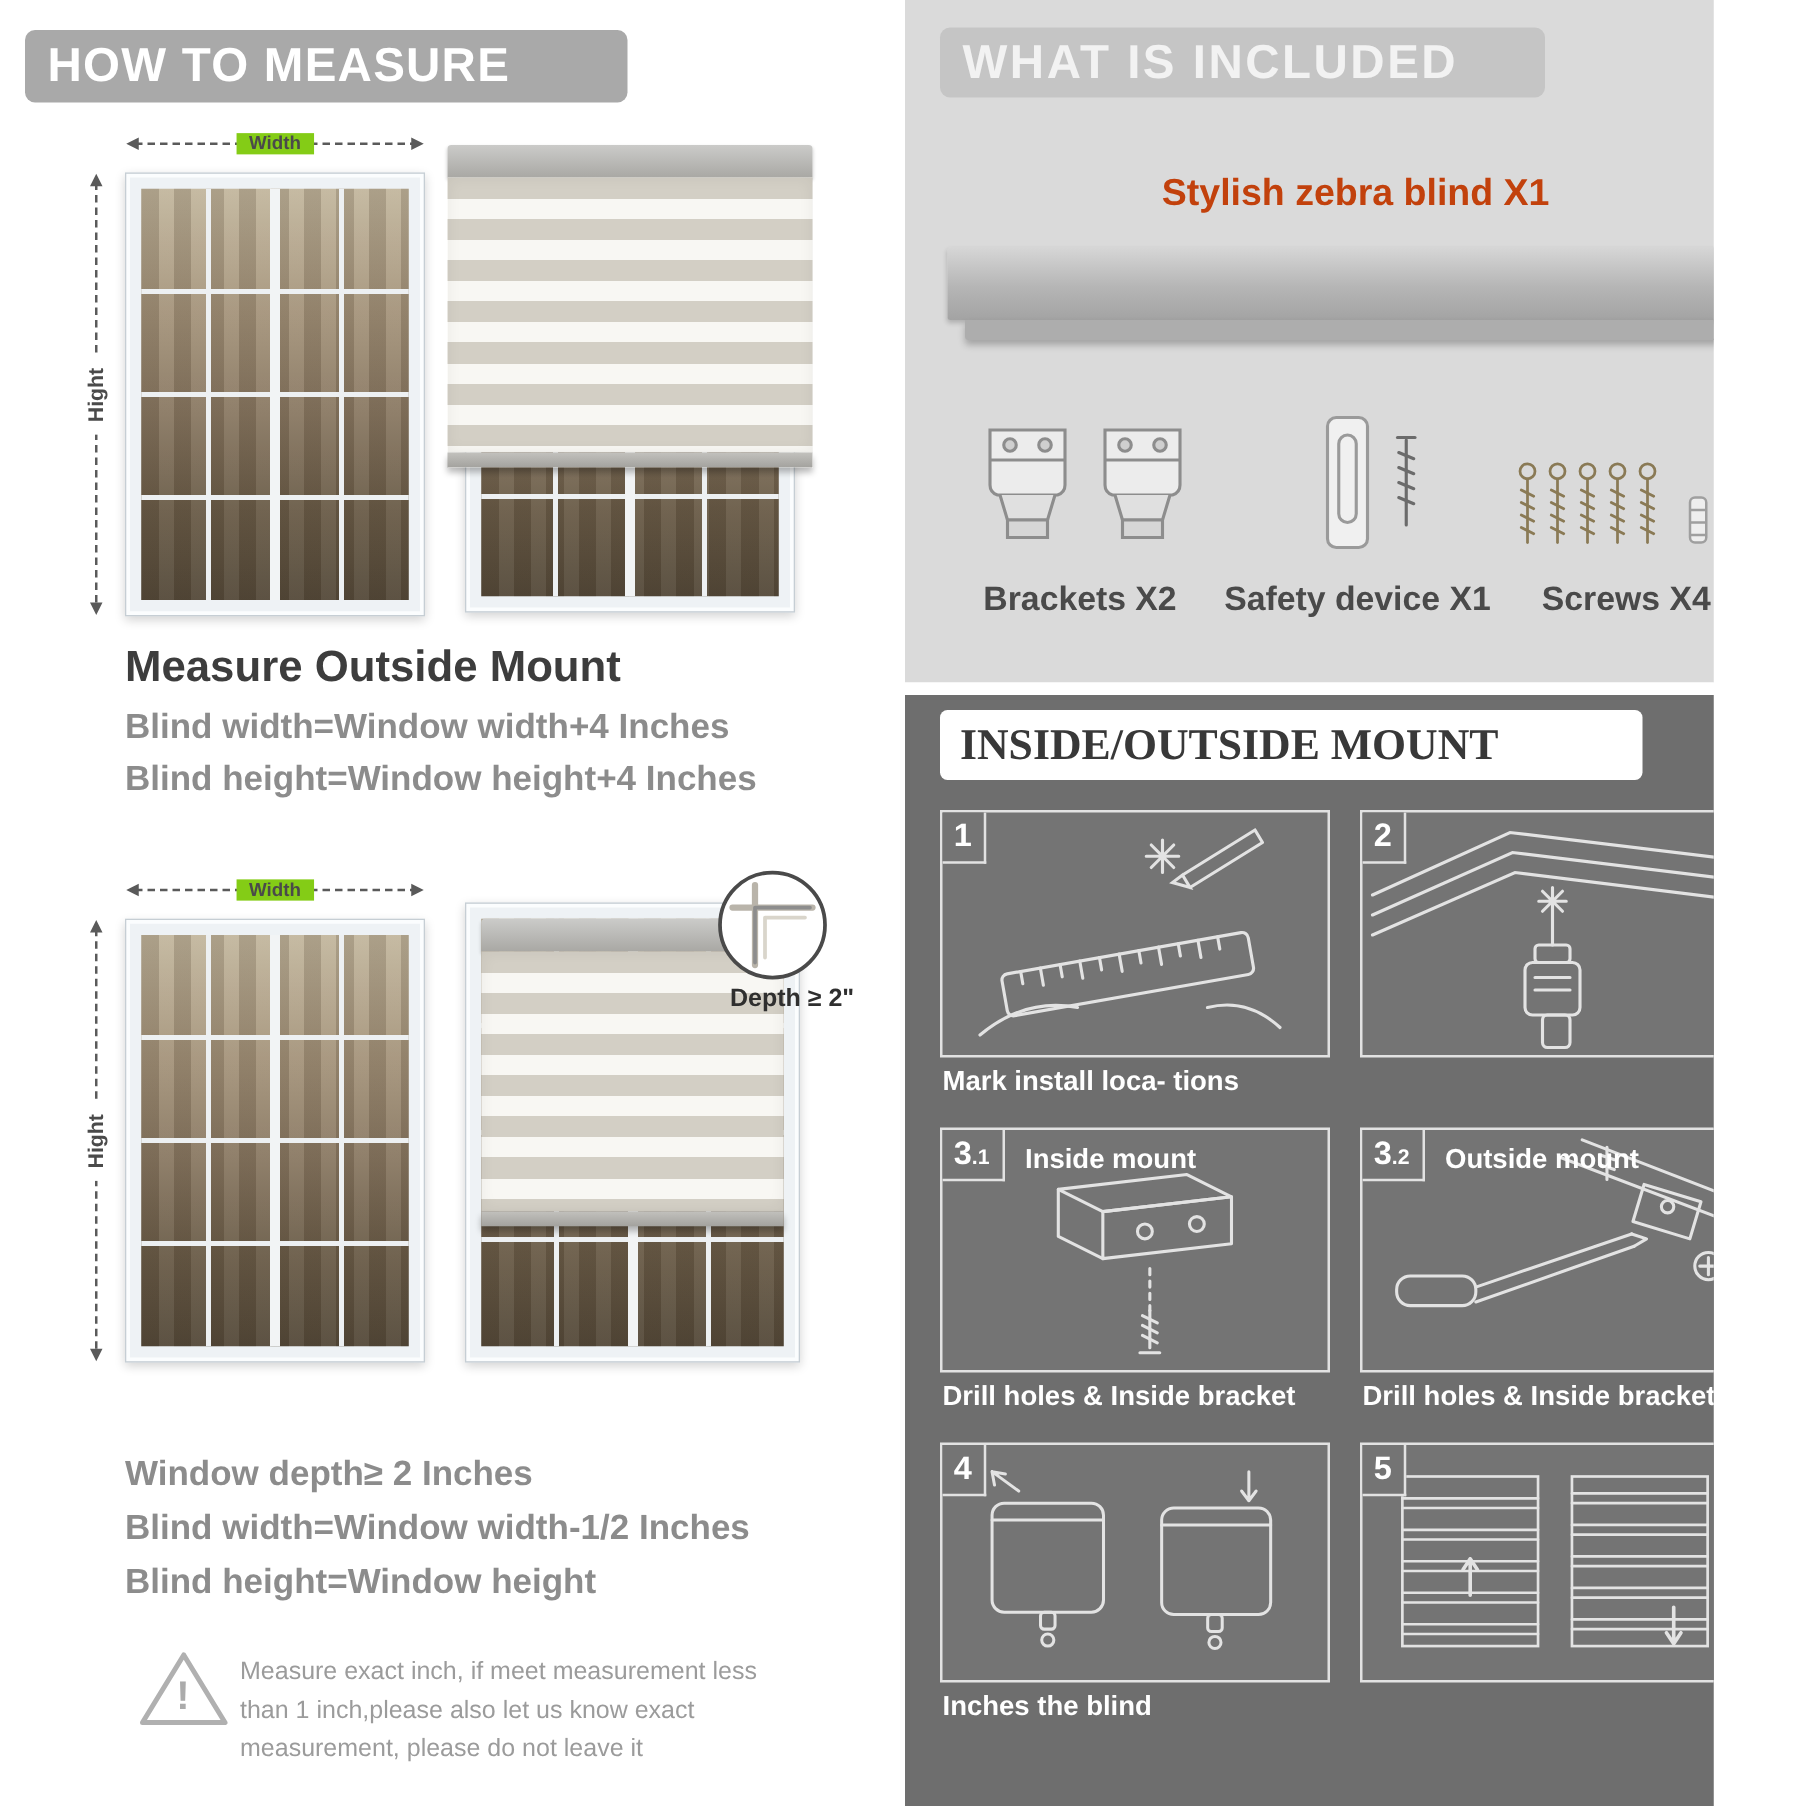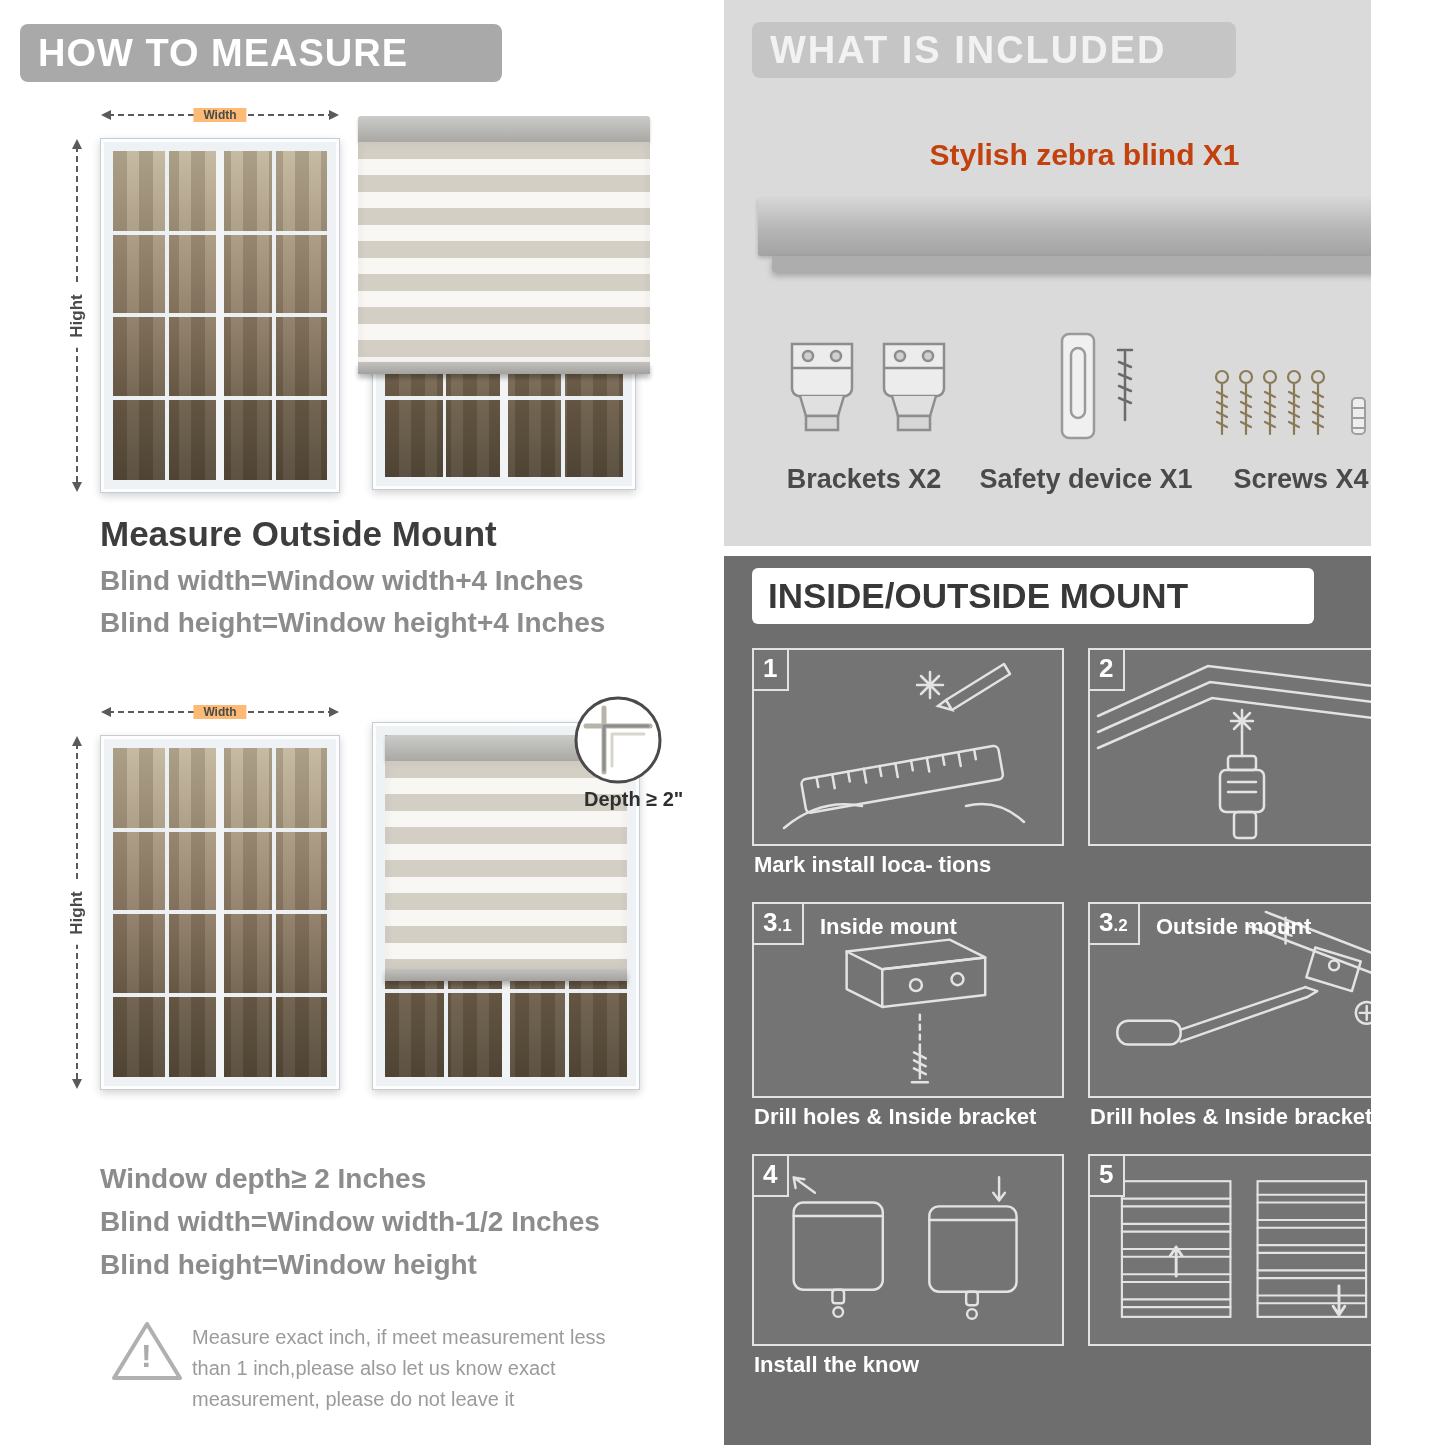--- a/index.html
+++ b/index.html
@@ -20,21 +20,21 @@
       linear-gradient(90deg, transparent 0, transparent calc(25% - 2px), #edf0f2 calc(25% - 2px), #edf0f2 calc(25% + 2px), transparent calc(25% + 2px)),
       linear-gradient(90deg, transparent 0, transparent calc(75% - 2px), #edf0f2 calc(75% - 2px), #edf0f2 calc(75% + 2px), transparent calc(75% + 2px)),
       linear-gradient(180deg, transparent 0, transparent calc(25% - 2px), #edf0f2 calc(25% - 2px), #edf0f2 calc(25% + 2px), transparent calc(25% + 2px)),
       linear-gradient(180deg, transparent 0, transparent calc(50% - 2px), #edf0f2 calc(50% - 2px), #edf0f2 calc(50% + 2px), transparent calc(50% + 2px)),
       linear-gradient(180deg, transparent 0, transparent calc(75% - 2px), #edf0f2 calc(75% - 2px), #edf0f2 calc(75% + 2px), transparent calc(75% + 2px)),
       repeating-linear-gradient(90deg, rgba(50,38,26,.16) 0 14px, rgba(255,255,255,.05) 14px 26px),
       linear-gradient(180deg, #c3b79e 0%, #a5947b 30%, #897862 55%, #6a5c48 78%, #544939 100%);}
 
   .harrow{position:absolute;height:22px;}
   .harrow .alabel{position:absolute;left:50%;top:50%;transform:translate(-50%,-50%);
-    background:#fdba74;padding:0 10px;font-size:12px;font-weight:bold;color:#4a4a4a;white-space:nowrap;}
+    background:#84cc16;padding:0 10px;font-size:15px;font-weight:bold;color:#4a4a4a;white-space:nowrap;}
   .varrow{position:absolute;width:22px;}
   .varrow .alabel{position:absolute;left:50%;top:50%;transform:translate(-50%,-50%) rotate(-90deg);
     background:#fff;padding:0 10px;font-size:17px;font-weight:bold;color:#4a4a4a;white-space:nowrap;}
 
   .blindfig{position:absolute;}
   .blindfig .winframe.inner{left:14px;right:14px;top:30px;bottom:0;width:auto;height:auto;}
   .blind{position:absolute;left:0;right:0;top:0;}
   .cassette{height:26px;background:linear-gradient(180deg,#cbcbc9,#a9a8a4);border-radius:3px 3px 0 0;
     box-shadow:0 2px 3px rgba(0,0,0,.2);}
   .bbody{background:repeating-linear-gradient(180deg,#d3cfc5 0px,#d3cfc5 17px,#f8f7f3 17px,#f8f7f3 33px);
@@ -57,21 +57,21 @@
   .headrail{position:absolute;left:34px;top:198px;width:648px;height:58px;border-radius:2px;
     background:linear-gradient(180deg,#d6d6d6,#b5b5b5 55%,#a3a3a3);box-shadow:0 2px 4px rgba(0,0,0,.2);}
   .headrail-lip{position:absolute;left:48px;top:256px;width:620px;height:16px;background:#adadad;
     border-radius:0 0 3px 3px;box-shadow:0 4px 6px rgba(0,0,0,.25);}
   .item-label{position:absolute;top:464px;font-size:27px;font-weight:bold;color:#4a4a4a;text-align:center;}
 
   
   .dark{position:absolute;left:724px;top:556px;width:721px;height:889px;background:#6e6e6e;}
   .dark-banner{position:absolute;left:28px;top:12px;width:562px;height:56px;background:#ffffff;
     border-radius:6px;color:#383838;font-size:35px;font-weight:bold;line-height:56px;
-    padding-left:16px;box-sizing:border-box;}
+    padding-left:16px;box-sizing:border-box;font-family:Liberation Serif, serif;}
   .panel{position:absolute;width:312px;border:2px solid #e2e2e2;background:#747474;box-sizing:border-box;}
   .panel svg{position:absolute;left:0;top:0;width:100%;height:100%;}
   .badge{position:absolute;left:0;top:0;padding:3px 10px 5px 9px;border-right:2px solid #e2e2e2;
     border-bottom:2px solid #e2e2e2;color:#ffffff;font-size:26px;font-weight:bold;background:#747474;}
   .badge .sub{font-size:17px;}
   .ptitle{position:absolute;left:66px;top:10px;color:#ffffff;font-size:22px;font-weight:bold;}
   .caption{position:absolute;color:#ffffff;font-size:22px;font-weight:bold;width:336px;}
 
   .gutter-v{position:absolute;left:710px;top:0;width:14px;height:1445px;background:#ffffff;}
   .gutter-h{position:absolute;left:724px;top:546px;width:721px;height:10px;background:#ffffff;}
@@ -318,21 +318,21 @@
           <circle cx="82" cy="161" r="5"></circle>
           <rect x="176" y="52" width="90" height="88" rx="10"></rect>
           <path d="M176,66 h90"></path>
           <path d="M248,22 V46 M248,46 l-6,-8 M248,46 l6,-8"></path>
           <rect x="214" y="140" width="12" height="14" rx="3"></rect>
           <circle cx="220" cy="163" r="5"></circle>
         </g>
       </svg>
       <div class="badge"><span>4</span><span class="sub"></span></div>
     </div>
-    <div class="caption" style="left:30px;top:796px;">Install the know</div>
+    <div class="caption" style="left:30px;top:796px;">Inches the blind</div>
 
     <div class="panel" style="left:364px;top:598px;height:192px;">
       <svg viewBox="0 0 308 194">
         <g stroke="#e3e3e3" stroke-width="2.2" fill="none" stroke-linecap="round">
           <rect x="28" y="26" width="112" height="140"></rect>
           <path d="M28,44 h112 M28,52 h112 M28,70 h112 M28,78 h112 M28,96 h112 M28,104 h112 M28,122 h112 M28,130 h112 M28,148 h112 M28,156 h112"></path>
           <path d="M84,124 V94 M84,94 l-6,9 M84,94 l6,9" stroke-width="3"></path>
           <rect x="168" y="26" width="112" height="140"></rect>
           <path d="M168,40 h112 M168,48 h112 M168,66 h112 M168,74 h112 M168,92 h112 M168,100 h112 M168,118 h112 M168,126 h112 M168,144 h112 M168,152 h112"></path>
           <path d="M252,134 V164 M252,164 l-6,-9 M252,164 l6,-9" stroke-width="3"></path>

